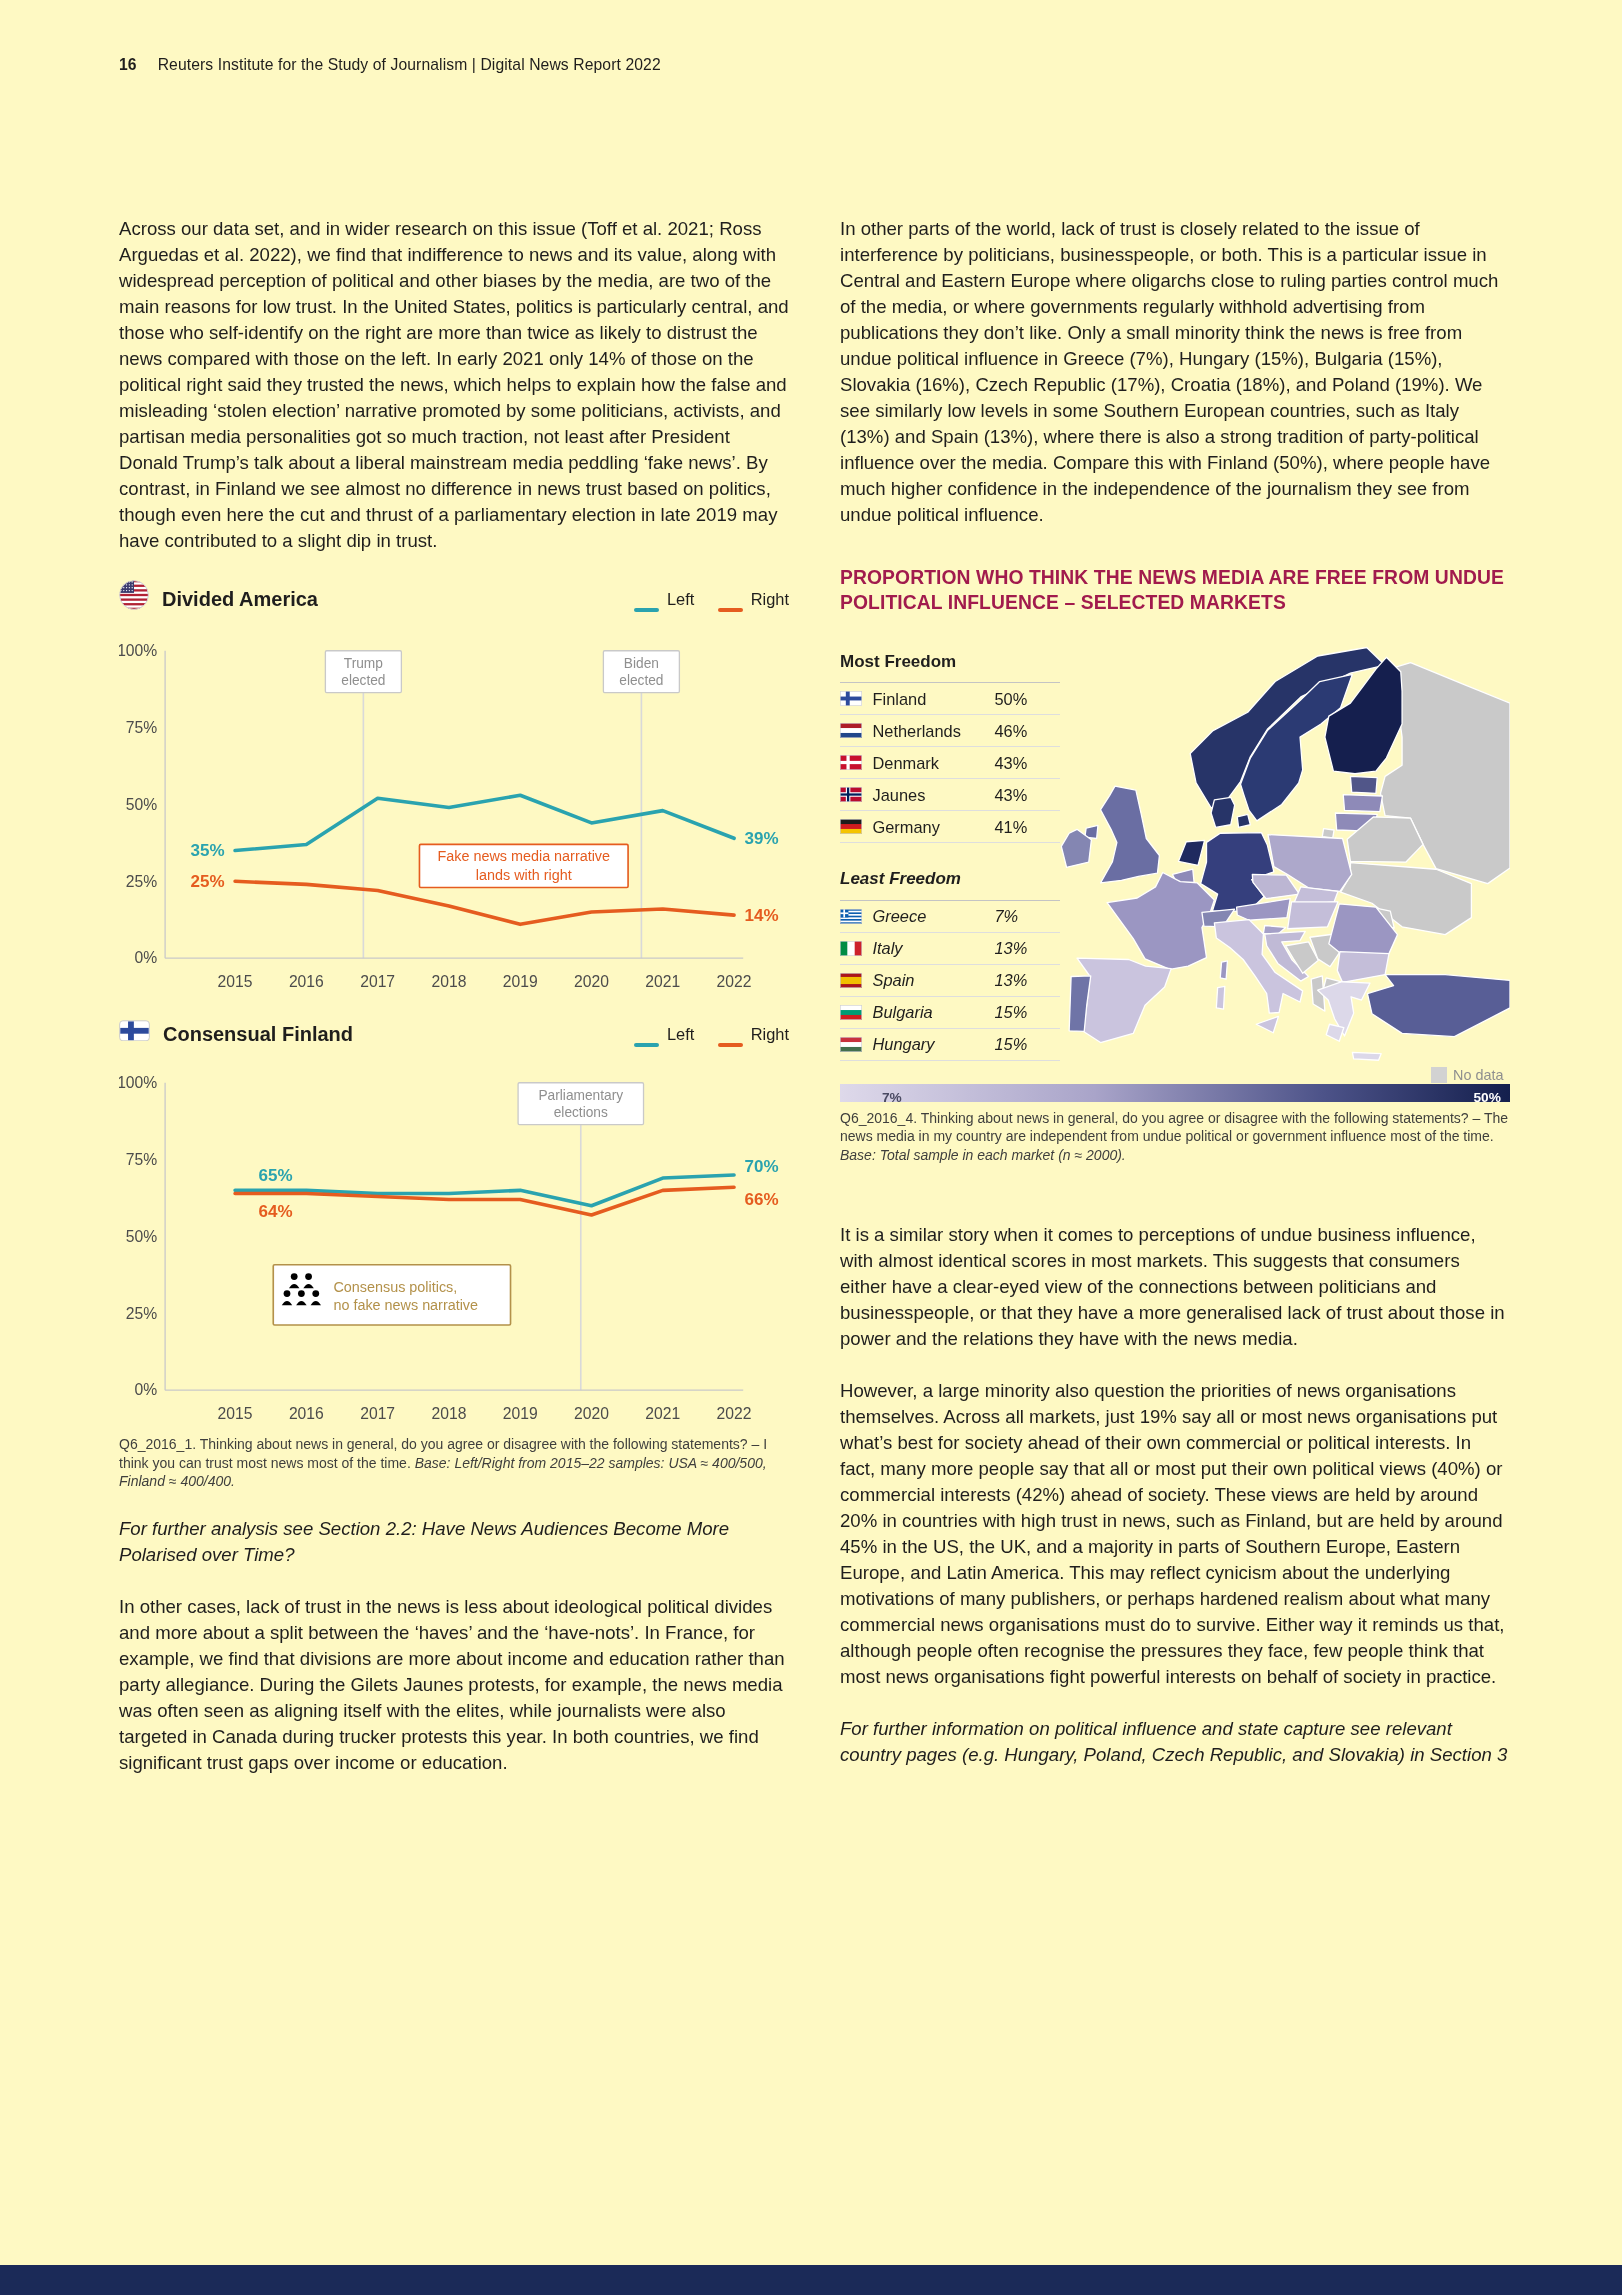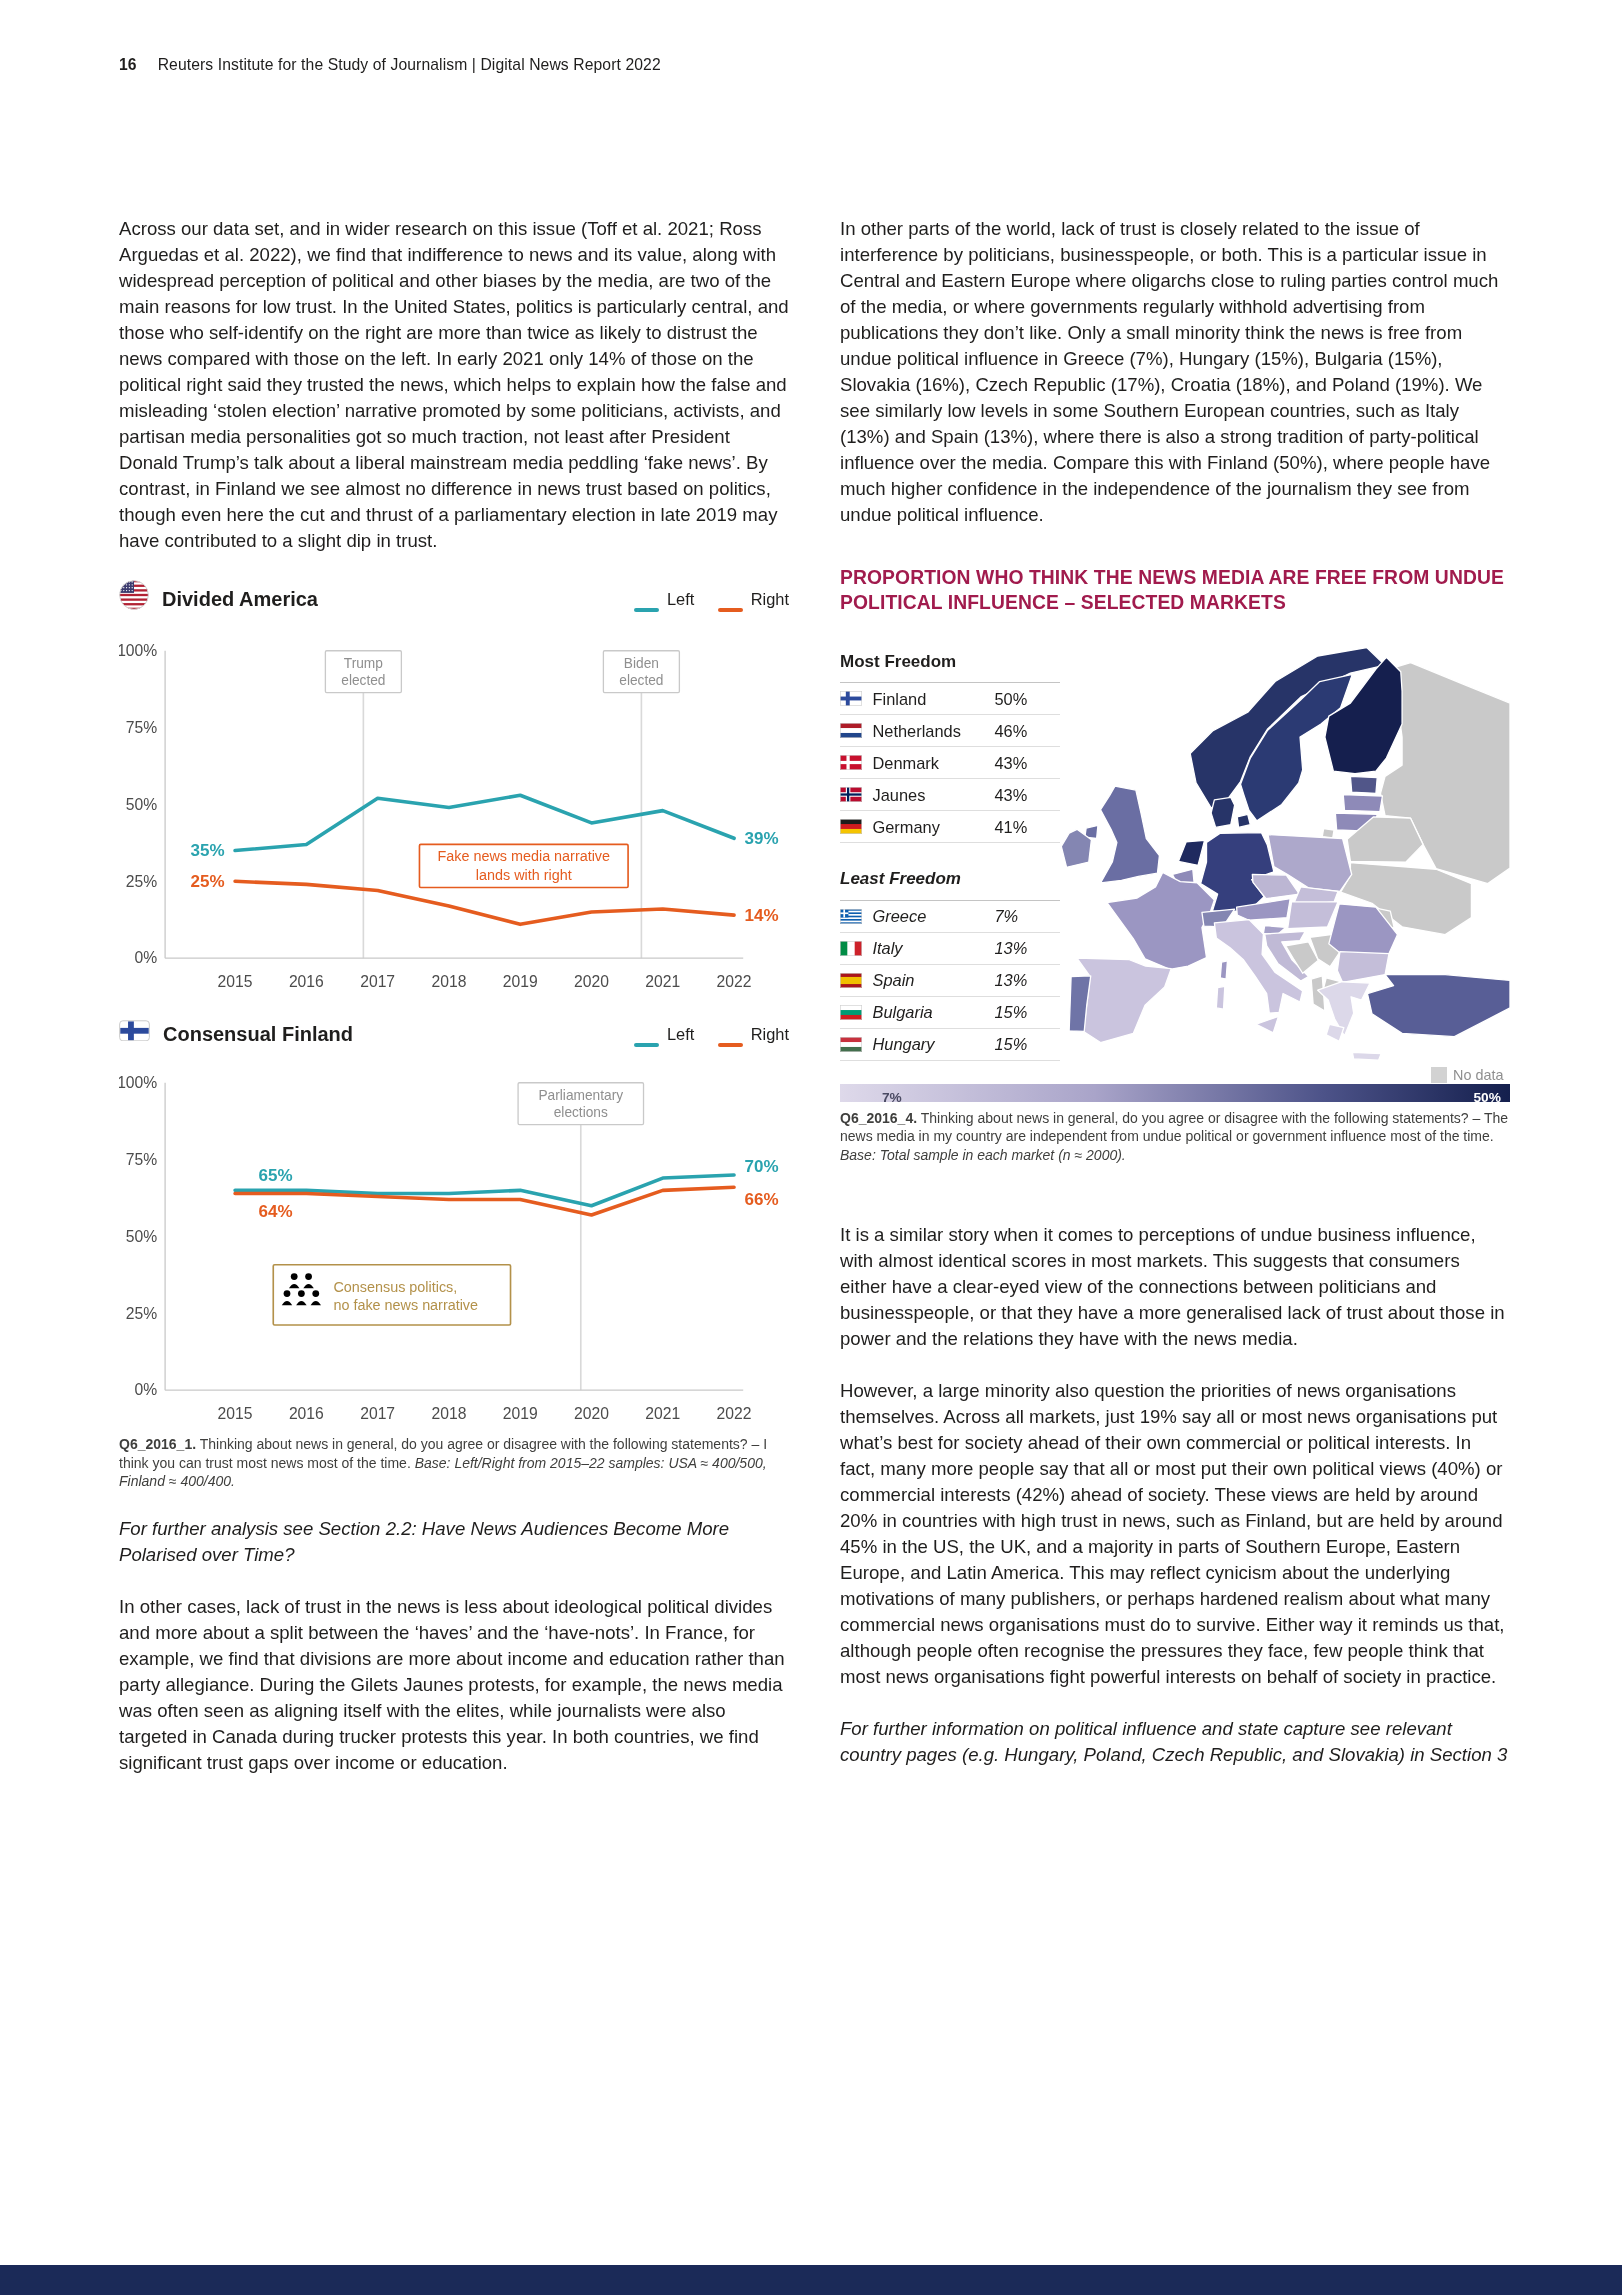--- a/index.html
+++ b/index.html
@@ -1,37 +1,37 @@
 <!DOCTYPE html>
 <html style="--heading: #a11b4d; --teal: #2aa3af; --orange: #e55c1f; --navy: #1b2a58;font-size:10.5px"><head>
 <meta charset="utf-8">
 <style>
   html,body{margin:0;padding:0;background:#e8e8e8;}
-  .page{position:relative;width:1623px;height:2295px;background:#ffffff;overflow:hidden;
+  .page{position:relative;width:1623px;height:2295px;background:#fef9c3;overflow:hidden;
         font-family:"Liberation Sans","DejaVu Sans",sans-serif;color:#1f1e1d;}
   .page-header{position:absolute;top:56px;left:119px;font-size:15.7px;color:#1f1e1d;letter-spacing:0.1px;}
   .page-header .num{font-weight:700;margin-right:21px;}
   .col{position:absolute;top:216px;width:670px;font-size:18.6px;line-height:26px;}
   .col-left{left:119px;}
   .col-right{left:840px;}
   .col p{margin:0 0 26px;}
   .fig-title{color:var(--heading,#a11b4d);font-weight:700;font-size:19.3px;line-height:25px;
              margin:37px 0 29px;letter-spacing:0.1px;}
   .chart-block{margin-bottom:3.9px;}
   .chart-block + .chart-block{margin-top:19.6px;}
   .chart-head{display:flex;align-items:center;gap:13px;margin:0 0 5.2px;}
   .chart-head h3{font-size:20px;margin:0;font-weight:700;color:#1f1e1d;}
   .legend{margin-left:auto;display:flex;gap:23.6px;align-items:center;font-size:16.4px;color:#1f1e1d;}
   .legend-item{display:flex;align-items:flex-end;}
   .swatch{display:inline-block;width:25px;height:3.9px;border-radius:2px;margin-right:7.9px;}
   .swatch.teal{background:var(--teal,#2aa3af);}
   .swatch.orange{background:var(--orange,#e55c1f);}
   .chart-svg svg{display:block;}
   .footnote{font-size:14px;line-height:18.3px;color:#3f3f3d;margin:17px 0 0;}
-  .footnote .code{font-weight:700;}
+  .footnote .code{font-weight:400;}
   .footnote .base{font-style:italic;}
   .note-italic{font-style:italic;margin:63px 0 30px;}
   .after-fig{margin-top:58px !important;}
   .map-figure{position:relative;height:463px;margin-top:31px;}
   .freedom-lists{position:absolute;left:0;top:0;width:220px;}
   .flist-header{font-weight:700;font-size:17px;padding:2.6px 0 7.9px;border-bottom:1.3px solid #c4c4c4;}
   .flist-least{margin-top:19.6px;font-style:italic;}
   .flist-row{display:flex;align-items:center;height:31px;border-bottom:1px solid #dedede;font-size:16.4px;}
   .flist-row .flag{width:22px;height:15px;margin-right:10.5px;flex:none;display:inline-flex;}
   .flist-row .cname{width:122px;}

